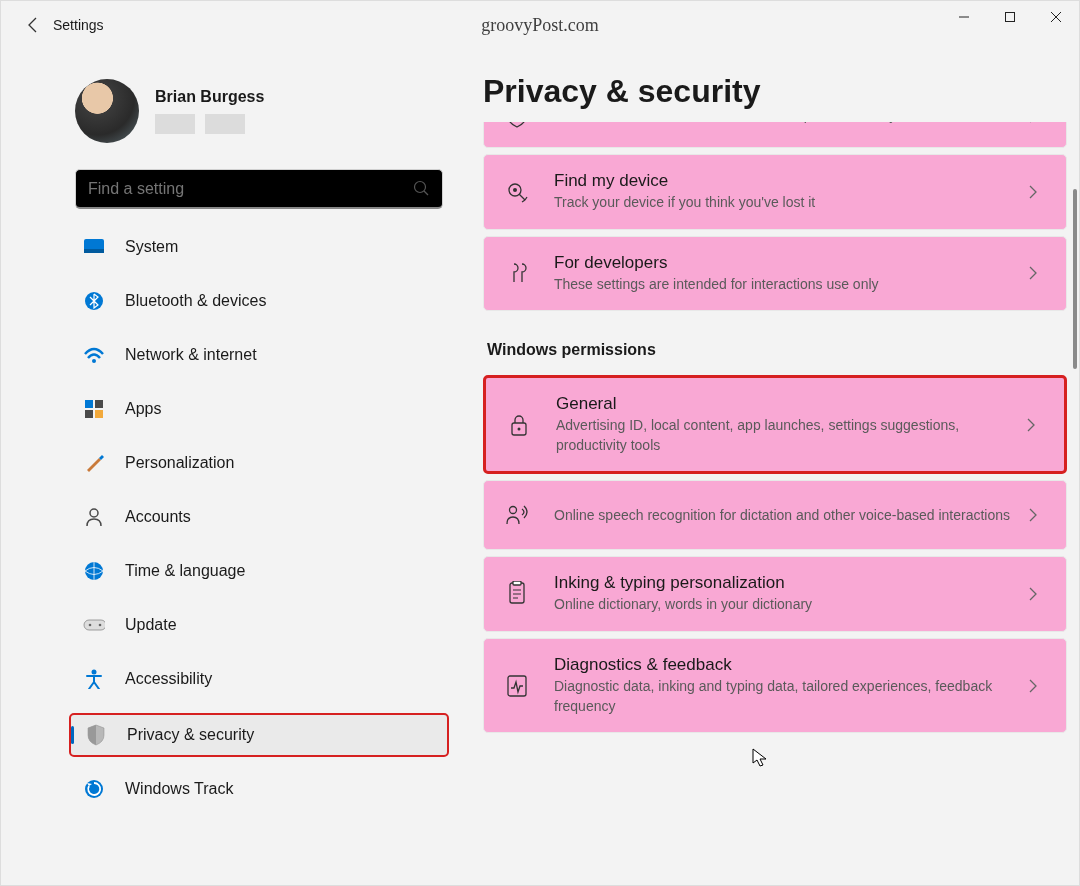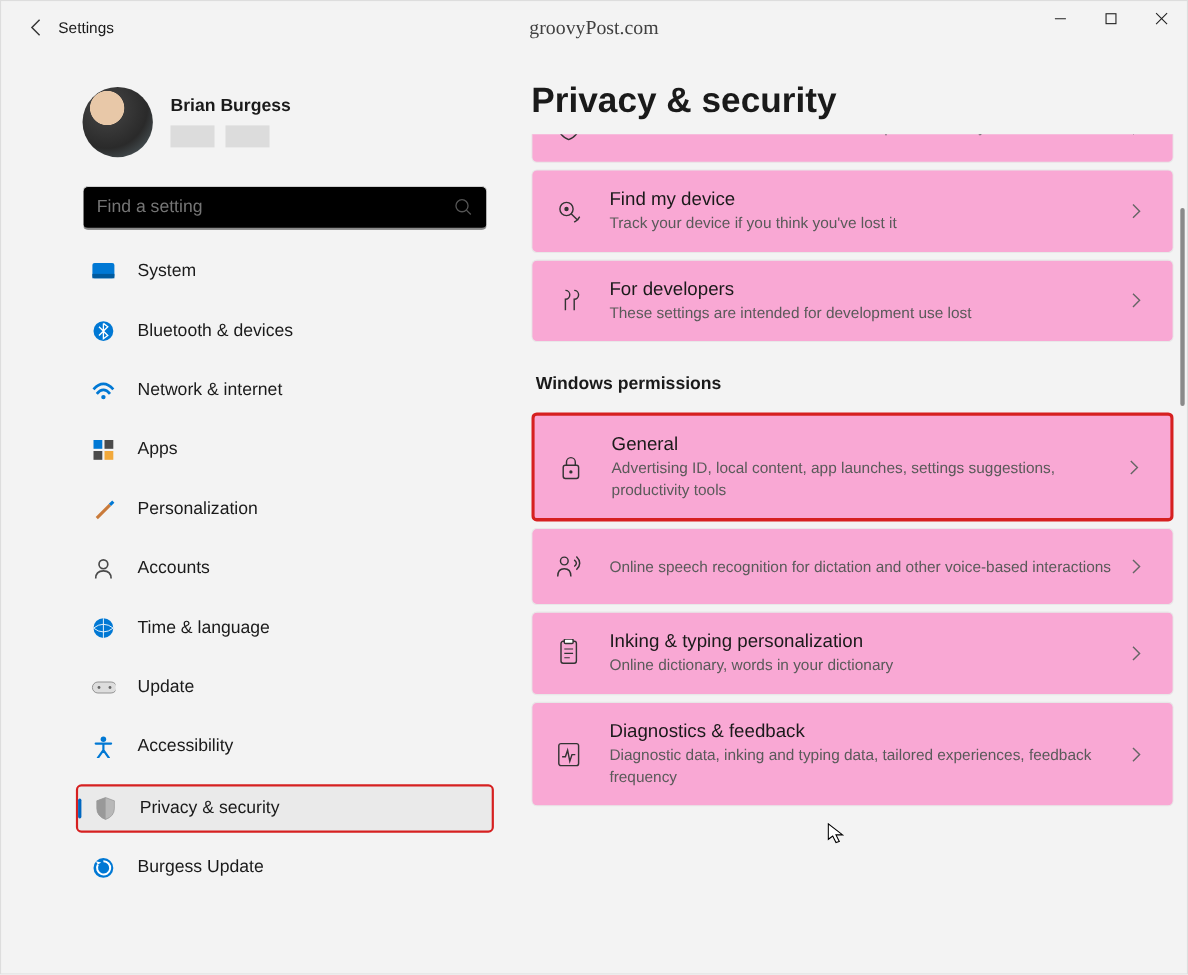--- a/index.html
+++ b/index.html
@@ -403,21 +403,21 @@
           <span class="nav-label">Privacy &amp; security</span>
         </div>
         <div class="nav-item">
           <span class="nav-icon">
               <svg width="20" height="20">
                 <circle cx="10" cy="10" r="9" fill="#0078d4"></circle>
                 <path d="M10 4 A6 6 0 1 1 5 7" stroke="white" stroke-width="1.8" fill="none"></path>
                 <path d="M3 4 L5 7 L8 5" fill="white"></path>
               </svg>
             </span>
-          <span class="nav-label">Burgess Update</span>
+          <span class="nav-label">Windows Track</span>
         </div>
       </div>
     </div>
 
     <div class="content">
       <h1 class="page-title">Privacy &amp; security</h1>
 
       <div class="scroll-area">
 
         <div class="card partial">
@@ -458,21 +458,21 @@
 
         <div class="card">
           <div class="card-icon">
               <svg width="24" height="24">
                 <path d="M9 3 A4 4 0 0 1 9 11 L9 21" stroke="#333" stroke-width="1.3" fill="none"></path>
                 <path d="M17 3 A4 4 0 0 1 17 11 L17 21" stroke="#333" stroke-width="1.3" fill="none"></path>
               </svg>
             </div>
           <div class="card-text">
             <div class="card-title">For developers</div>
-            <div class="card-desc">These settings are intended for development use lost</div>
+            <div class="card-desc">These settings are intended for interactions use only</div>
           </div>
           <div class="chevron">
               <svg width="10" height="16">
                 <path d="M2 2 L8 8 L2 14" stroke="#666" stroke-width="1.3" fill="none"></path>
               </svg>
             </div>
         </div>
 
         <div class="section-header">Windows permissions</div>
 

